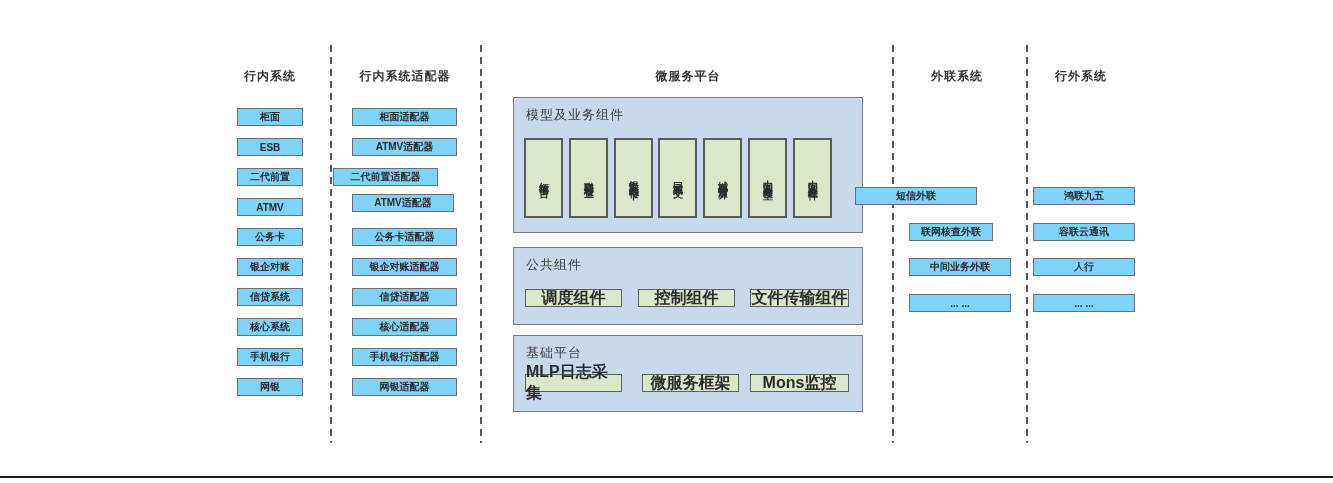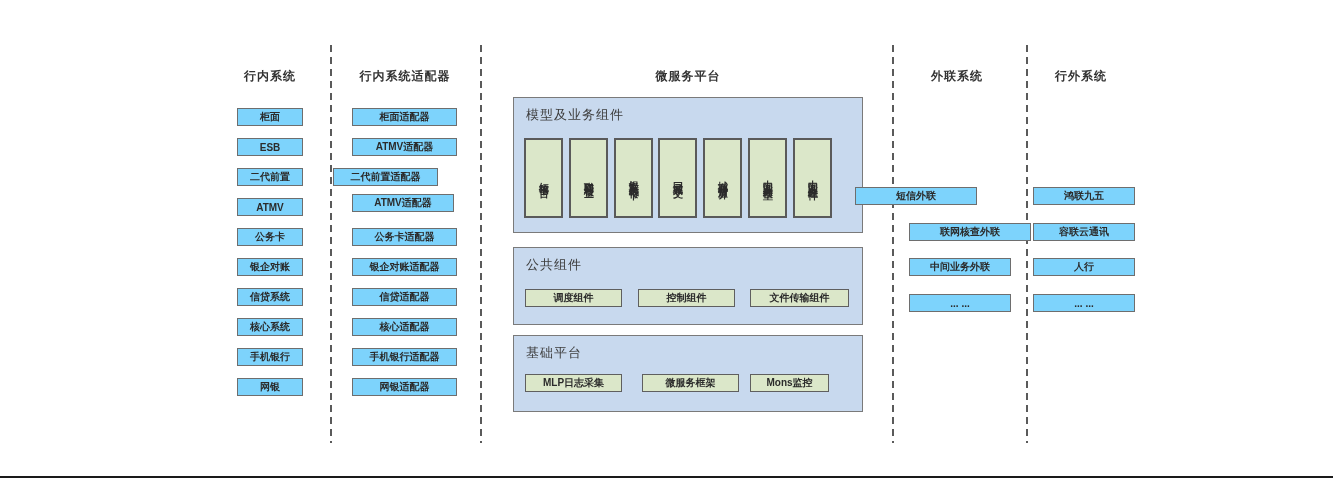--- a/index.html
+++ b/index.html
@@ -36,21 +36,21 @@
   }
   .vbox span {
     writing-mode:vertical-rl; text-orientation:upright;
     font-size:10px; font-weight:bold; color:#2b2b2b; letter-spacing:2px;
     line-height:1;
   }
   .pbox {
     position:absolute; box-sizing:border-box; height:18px;
     background:#dbe7c9; border:1px solid #5f5f5f;
     display:flex; align-items:center; justify-content:center;
-    font-size:10px; font-weight:bold; color:#2b2b2b;
+    font-size:16px; font-weight:bold; color:#2b2b2b;
   }
   .bottom-line { position:absolute; left:0; top:476px; width:1333px; height:2px; background:#1a1a1a; }
 </style>
 </head>
 <body>
 
 <div class="canvas">
 
   <div class="col-h" style="left:200px">行内系统</div>
   <div class="col-h" style="left:618px">微服务平台</div>
@@ -114,25 +114,25 @@
     <div class="panel-title">公共组件</div>
     <div class="pbox" style="left:11px;top:41px;width:97px">调度组件</div>
     <div class="pbox" style="left:124px;top:41px;width:97px">控制组件</div>
     <div class="pbox" style="left:236px;top:41px;width:99px">文件传输组件</div>
   </div>
 
   <div class="panel" style="left:513px;top:335px;width:350px;height:77px">
     <div class="panel-title">基础平台</div>
     <div class="pbox" style="left:11px;top:38px;width:97px">MLP日志采集</div>
     <div class="pbox" style="left:128px;top:38px;width:97px">微服务框架</div>
-    <div class="pbox" style="left:236px;top:38px;width:79px">Mons监控</div>
+    <div class="pbox" style="left:236px;top:38px;width:99px">Mons监控</div>
   </div>
 
   <div class="gbox" style="left:855px;top:187px;width:122px">短信外联</div>
-  <div class="gbox" style="left:909px;top:223px;width:122px">联网核查外联</div>
+  <div class="gbox" style="left:909px;top:223px;width:84px">联网核查外联</div>
   <div class="gbox" style="left:909px;top:258px;width:102px">中间业务外联</div>
   <div class="gbox" style="left:909px;top:294px;width:102px">... ...</div>
 
   <div class="gbox" style="left:1033px;top:187px;width:102px">鸿联九五</div>
   <div class="gbox" style="left:1033px;top:223px;width:102px">容联云通讯</div>
   <div class="gbox" style="left:1033px;top:258px;width:102px">人行</div>
   <div class="gbox" style="left:1033px;top:294px;width:102px">... ...</div>
 
   <div class="bottom-line"></div>
 </div>

